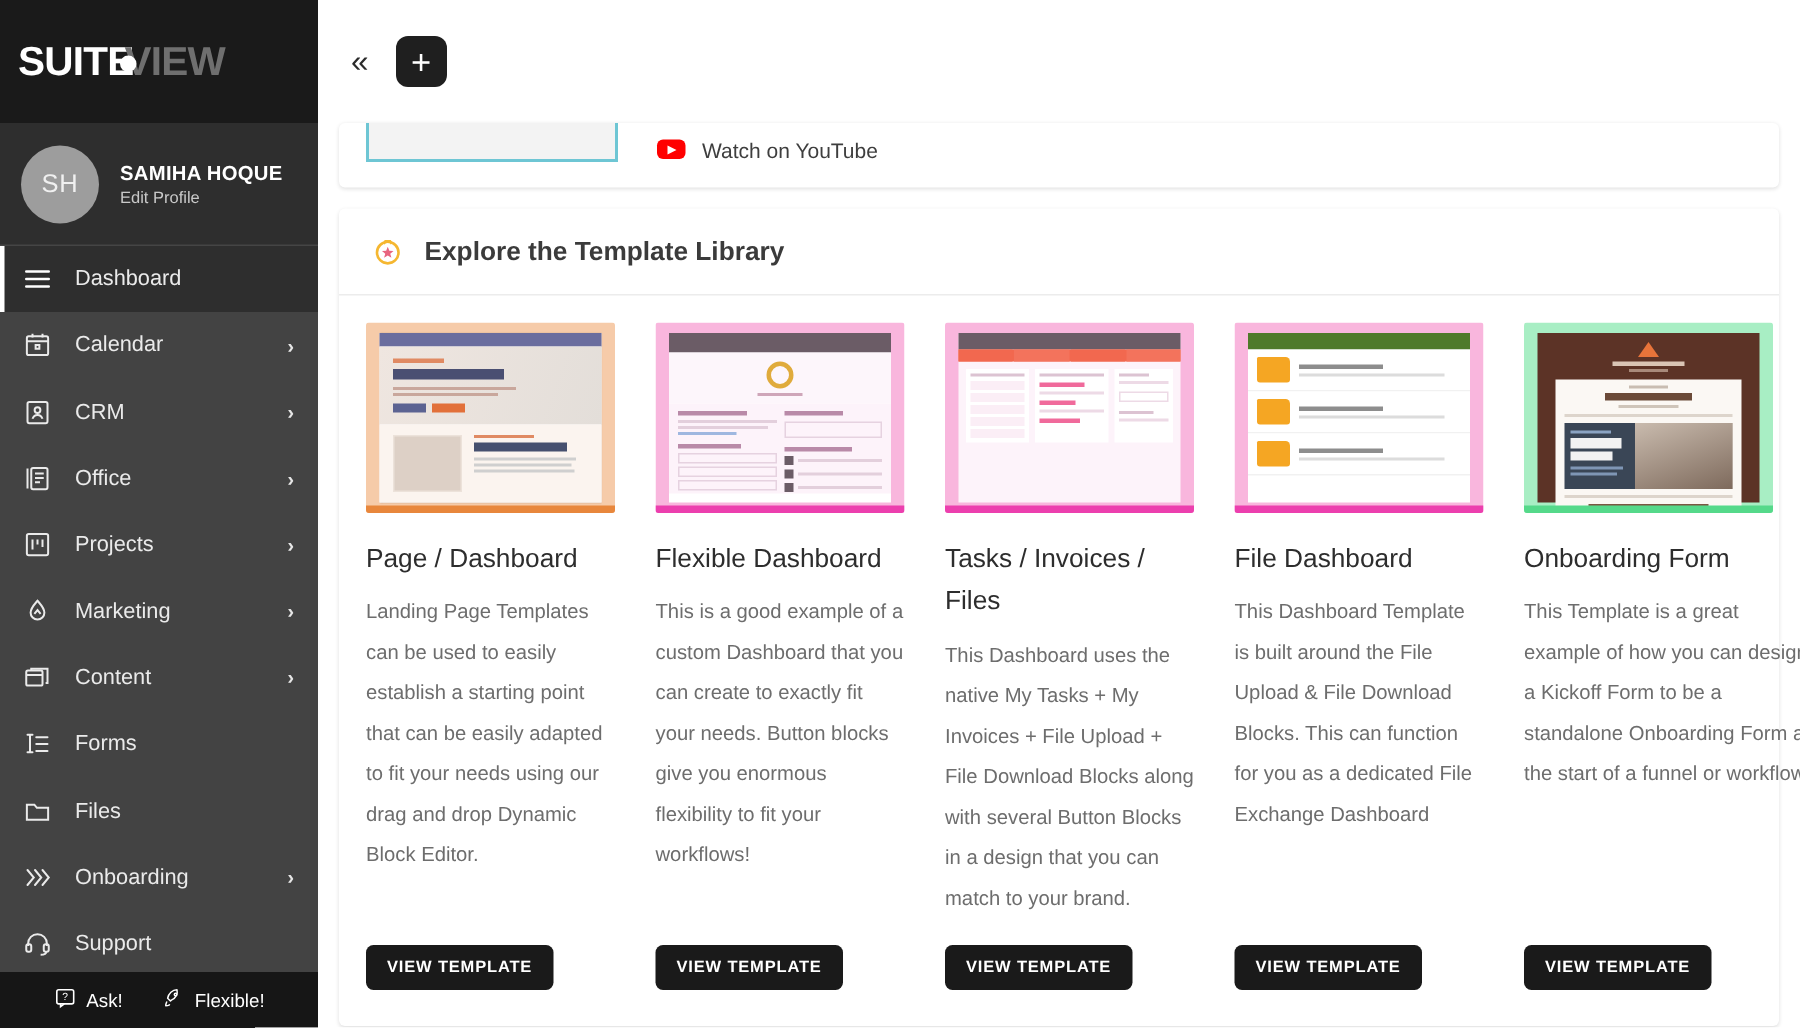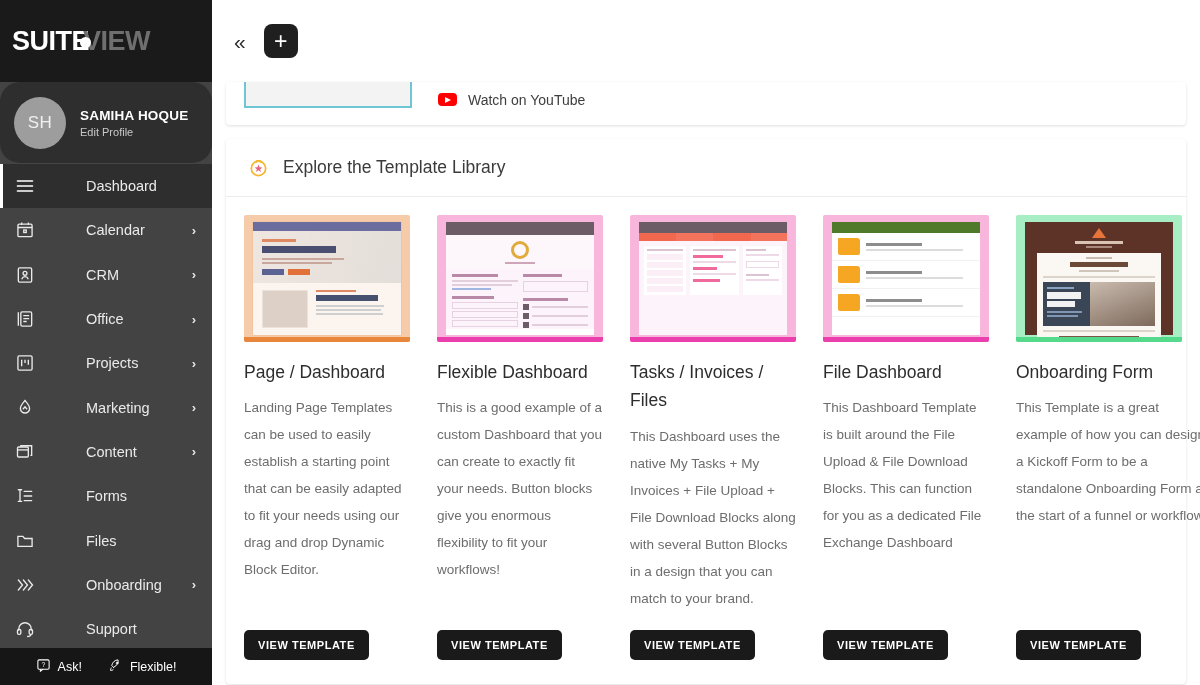--- a/index.html
+++ b/index.html
@@ -27,21 +27,20 @@
   .logo-dash { color: #6f6f6f; }
   .logo-dot {
     display: inline-block; width: 11px; height: 11px; border-radius: 50%;
     background: #ffffff; margin: 0 -8px 0 -9px; position: relative; top: 1px;
     z-index: 2;
   }
   .profile {
     height: 82px; background: #2e2e2e;
     display: flex; align-items: center; padding-left: 14px; gap: 14px;
     border-bottom: 1px solid #454545;
-    border-radius: 20px;
   }
   .avatar {
     width: 52px; height: 52px; border-radius: 50%; background: #9d9d9d;
     color: #f0f0f0; font-size: 17px; display: flex; align-items: center;
     justify-content: center; letter-spacing: 0.5px;
   }
   .profile-name { color: #ffffff; font-size: 13.5px; font-weight: bold; letter-spacing: 0.2px; }
   .profile-sub { color: #c9c9c9; font-size: 11px; margin-top: 3px; }
 
   .nav { flex: 1; overflow: hidden; }
@@ -50,21 +49,21 @@
     padding-left: 14px; gap: 14px; color: #eaeaea;
     font-size: 14.5px; position: relative;
   }
   .nav-item.active { background: #2e2e2e; }
   .nav-item.active::before {
     content: ""; position: absolute; left: 0; top: 0; bottom: 0;
     width: 3px; background: #ffffff;
   }
   .nav-ico { width: 22px; height: 22px; display: flex; align-items: center; justify-content: center; flex: 0 0 22px; }
   .nav-ico svg { width: 20px; height: 20px; }
-  .nav-label { flex: 1; margin-left: 36px; }
+  .nav-label { flex: 1; }
   .chev { color: #e6e6e6; font-size: 13px; font-weight: bold; margin-right: 16px; }
 
   .sidebar-footer {
     height: 37px; background: #161616; display: flex; align-items: center;
     justify-content: center; gap: 26px; color: #ffffff; font-size: 12.5px;
   }
   .foot-btn { display: flex; align-items: center; gap: 7px; }
   .foot-btn svg { width: 15px; height: 15px; }
 
   
@@ -101,21 +100,21 @@
     content: ""; width: 0; height: 0;
     border-left: 6px solid #fff; border-top: 3.5px solid transparent;
     border-bottom: 3.5px solid transparent; margin-left: 1.5px;
   }
   .yt-text { font-size: 14px; color: #3e3e3e; }
 
   
   .lib-card { padding: 0; }
   .lib-header {
     height: 58px; display: flex; align-items: center; gap: 14px;
-    padding: 0 22px; border-bottom: 1px solid #ececec;
+    padding: 0 22px; border-bottom: 1px solid #ececec; font-weight: bold;
   }
   .lib-icon { width: 21px; height: 21px; flex: 0 0 21px; }
   .lib-title { font-size: 17.5px; color: #3b3b3b; }
 
   .grid { display: flex; padding: 18px 18px 24px 18px; gap: 0; }
   .tcard { width: 193px; flex: 0 0 193px; padding-right: 27px; }
   .tcard:last-child { padding-right: 0; }
 
   .thumb {
     width: 166px; height: 127px; border-radius: 2px; overflow: hidden;

